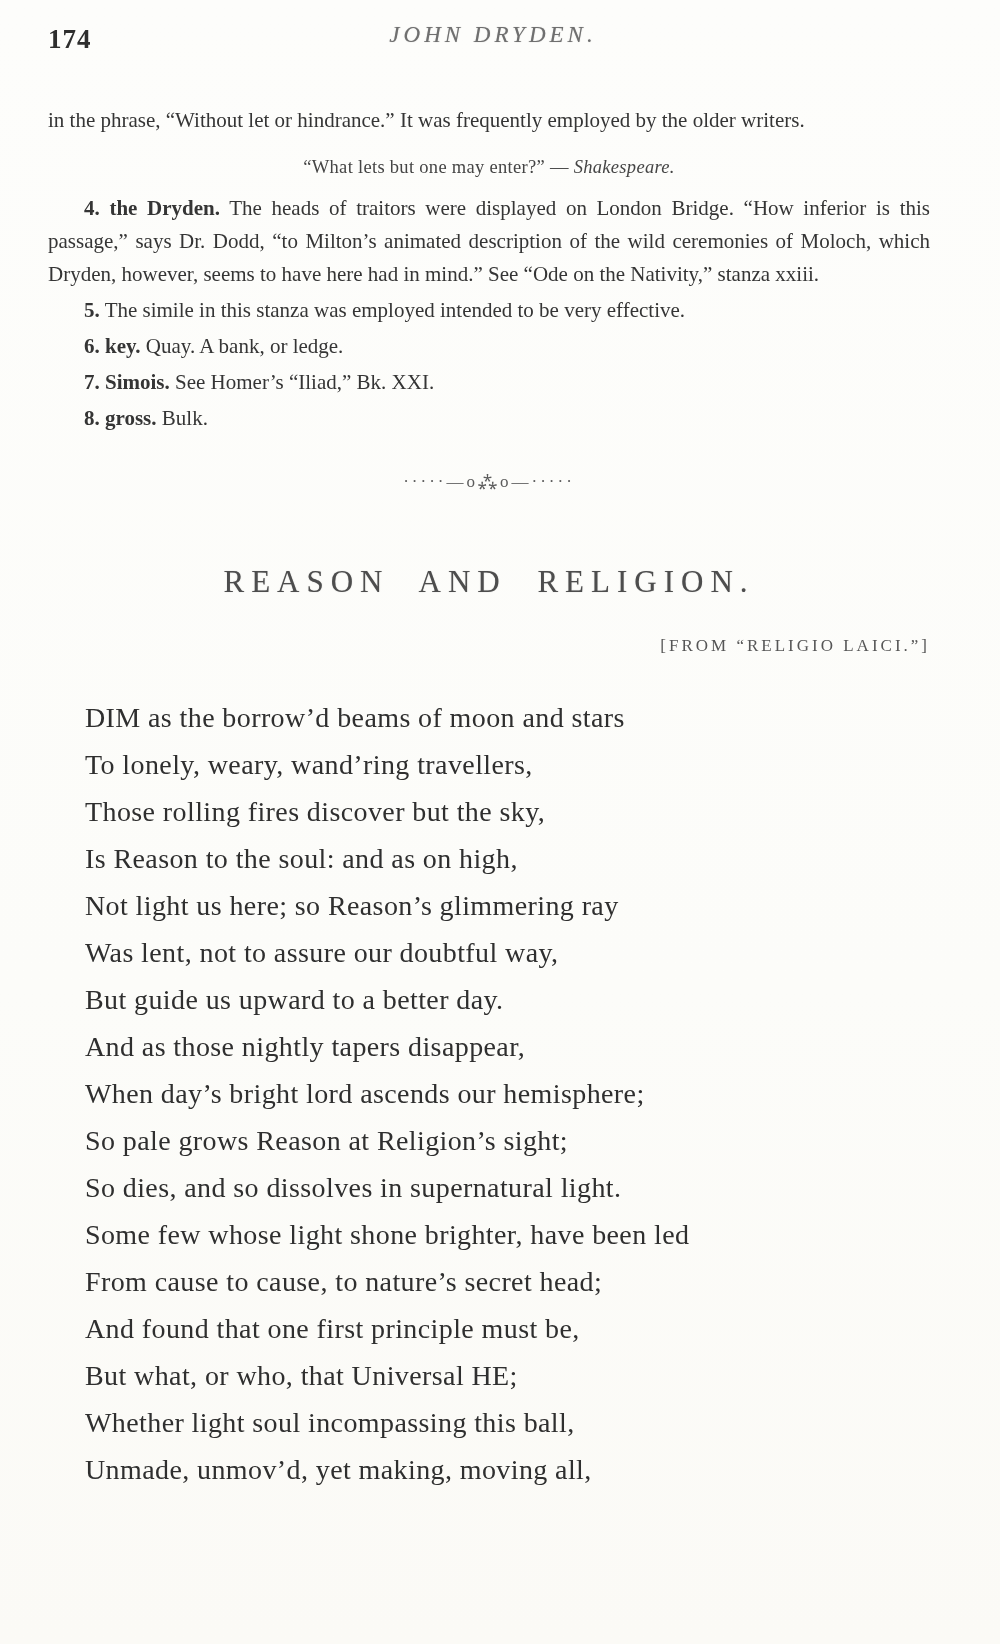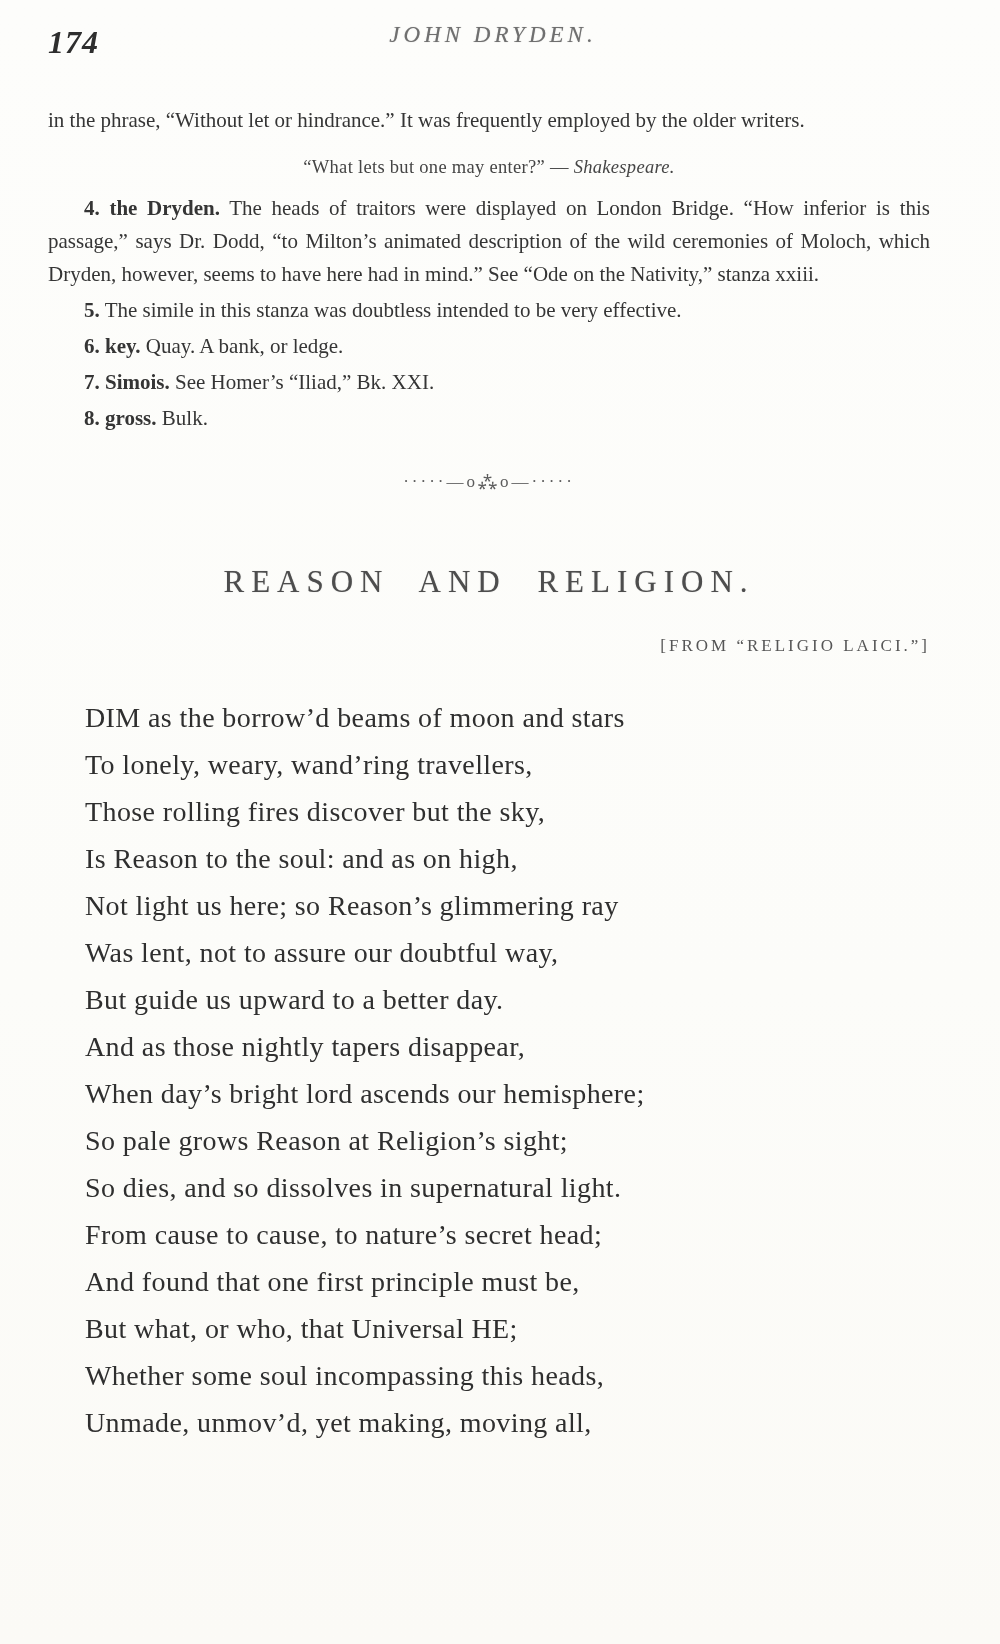--- a/index.html
+++ b/index.html
@@ -17,23 +17,22 @@
     box-sizing: border-box;
     padding: 22px 70px 0 48px;
     color: #333;
     overflow: hidden;
   }
 
   
   .page-header { position: relative; height: 46px; }
   .page-number {
     position: absolute; left: 0; top: 2px;
-    font-size: 32px; font-weight: bold; color: #2e2e2e;
+    font-size: 27px; font-weight: bold; color: #2e2e2e;
     letter-spacing: 1px;
-    font-style: italic;
   }
   .running-title {
     position: absolute; left: 8px; right: 0; top: 0;
     text-align: center;
     font-style: italic;
     font-size: 23px;
     letter-spacing: 4px;
     color: #6f6f6f;
     text-shadow: 0 0 1px rgba(90,90,90,.45);
   }
@@ -111,21 +110,21 @@
     <span class="page-number">174</span>
     <span class="running-title">JOHN DRYDEN.</span>
   </div>
 
   <p class="note-intro">in the phrase, “Without let or hindrance.”  It was frequently employed by the older writers.</p>
 
   <p class="quote-line"><span>“What lets but one may enter?” —</span> <span class="quote-attrib">Shakespeare.</span></p>
 
   <p class="note"><span class="bold">4.</span> <span class="bold">the Dryden.</span> <span>The heads of traitors were displayed on London Bridge.  “How inferior is this passage,” says Dr. Dodd, “to Milton’s animated description of the wild ceremonies of Moloch, which Dryden, however, seems to have here had in mind.”  See “Ode on the Nativity,” stanza xxiii.</span></p>
 
-  <p class="note single"><span class="bold">5.</span> <span>The simile in this stanza was doubtless intended to be very effective.</span></p>
+  <p class="note single"><span class="bold">5.</span> <span>The simile in this stanza was employed intended to be very effective.</span></p>
 
   <p class="note single"><span class="bold">6.</span> <span class="bold">key.</span> <span>Quay.  A bank, or ledge.</span></p>
 
   <p class="note single"><span class="bold">7.</span> <span class="bold">Simois.</span> <span>See Homer’s “Iliad,” Bk. XXI.</span></p>
 
   <p class="note single"><span class="bold">8.</span> <span class="bold">gross.</span> <span>Bulk.</span></p>
 
   <div class="divider">·····—o⁂o—·····</div>
 
   <h1 class="poem-title">REASON AND RELIGION.</h1>
@@ -137,20 +136,21 @@
     <div class="poem-line">To lonely, weary, wand’ring travellers,</div>
     <div class="poem-line">Those rolling fires discover but the sky,</div>
     <div class="poem-line">Is Reason to the soul: and as on high,</div>
     <div class="poem-line">Not light us here; so Reason’s glimmering ray</div>
     <div class="poem-line">Was lent, not to assure our doubtful way,</div>
     <div class="poem-line">But guide us upward to a better day.</div>
     <div class="poem-line">And as those nightly tapers disappear,</div>
     <div class="poem-line">When day’s bright lord ascends our hemisphere;</div>
     <div class="poem-line">So pale grows Reason at Religion’s sight;</div>
     <div class="poem-line">So dies, and so dissolves in supernatural light.</div>
+    <div class="poem-line">Some few whose light shone brighter, have been led</div>
     <div class="poem-line">From cause to cause, to nature’s secret head;</div>
     <div class="poem-line">And found that one first principle must be,</div>
     <div class="poem-line">But what, or who, that Universal HE;</div>
-    <div class="poem-line">Whether some soul incompassing this heads,</div>
+    <div class="poem-line">Whether light soul incompassing this ball,</div>
     <div class="poem-line">Unmade, unmov’d, yet making, moving all,</div>
   </div>
 
 </div>
 
 </body></html>

